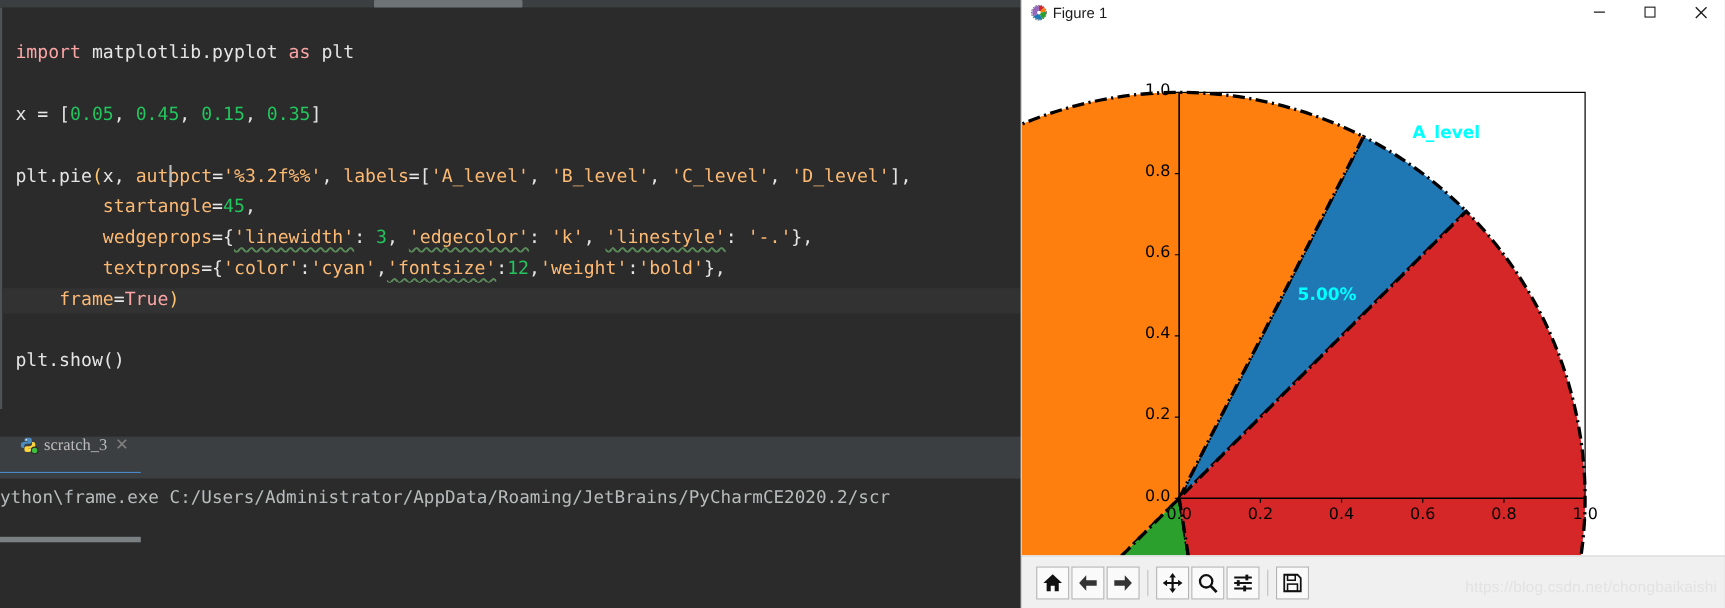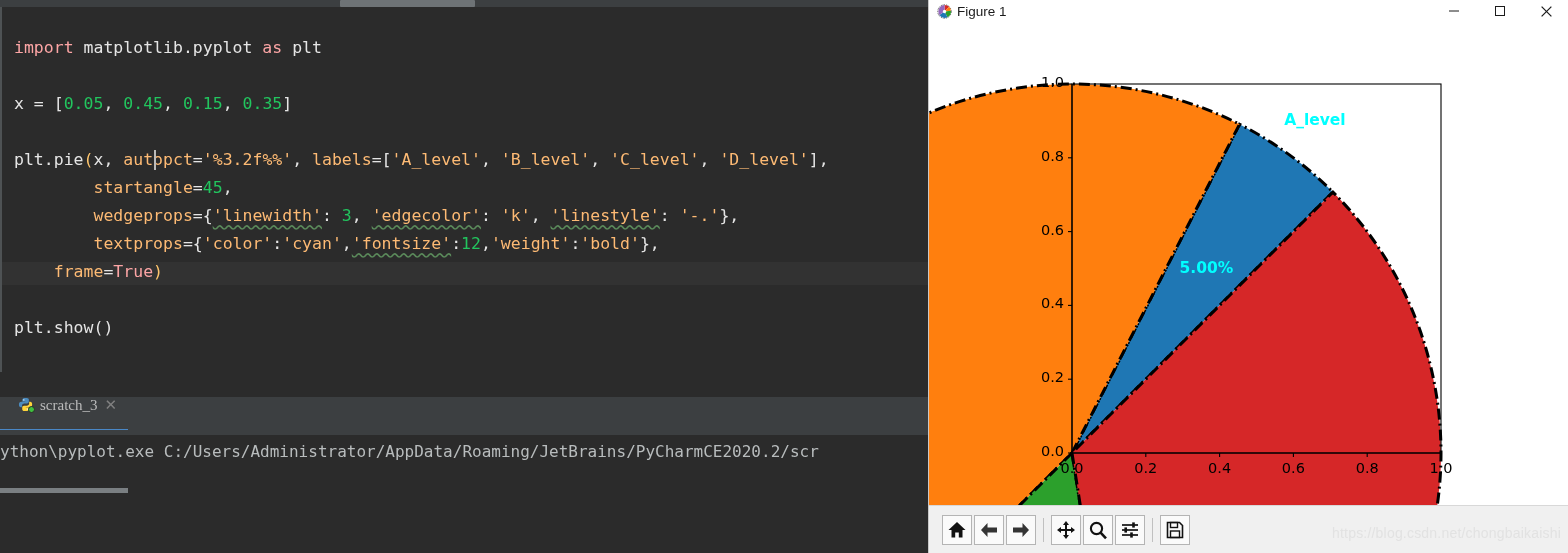--- a/index.html
+++ b/index.html
@@ -202,21 +202,21 @@
           </svg>
           <span style="position:absolute;right:-2px;bottom:-1px;width:7px;height:7px;border-radius:50%;background:#3fbf3f;border:1px solid #2b2b2b;"></span>
         </span>
         <span id="run-tab-label">scratch_3</span>
         <span id="run-tab-close">✕</span>
       </div>
       <div id="run-tab-underline"></div>
       <div id="run-scrollbar">
         <div id="run-scrollbar-thumb"></div>
       </div>
-      <div id="console-out">ython\pyplot.exe C:/Users/Administrator/AppData/Roaming/JetBrains/PyCharmCE2020.2/scr</div>
+      <div id="console-out">ython\frame.exe C:/Users/Administrator/AppData/Roaming/JetBrains/PyCharmCE2020.2/scr</div>
     </div>
   </div>
 
   <div id="figwin">
 
     <div id="fig-titlebar">
       <span id="fig-icon">
         <svg width="15" height="15" viewBox="0 0 20 20">
           <circle cx="10" cy="10" r="9" fill="#ffffff" stroke="#333" stroke-width="1" stroke-dasharray="2 1.4"></circle>
           <path d="M10 10 L10 1.2 A8.8 8.8 0 0 1 16.2 3.8 Z" fill="#d62728"></path>

